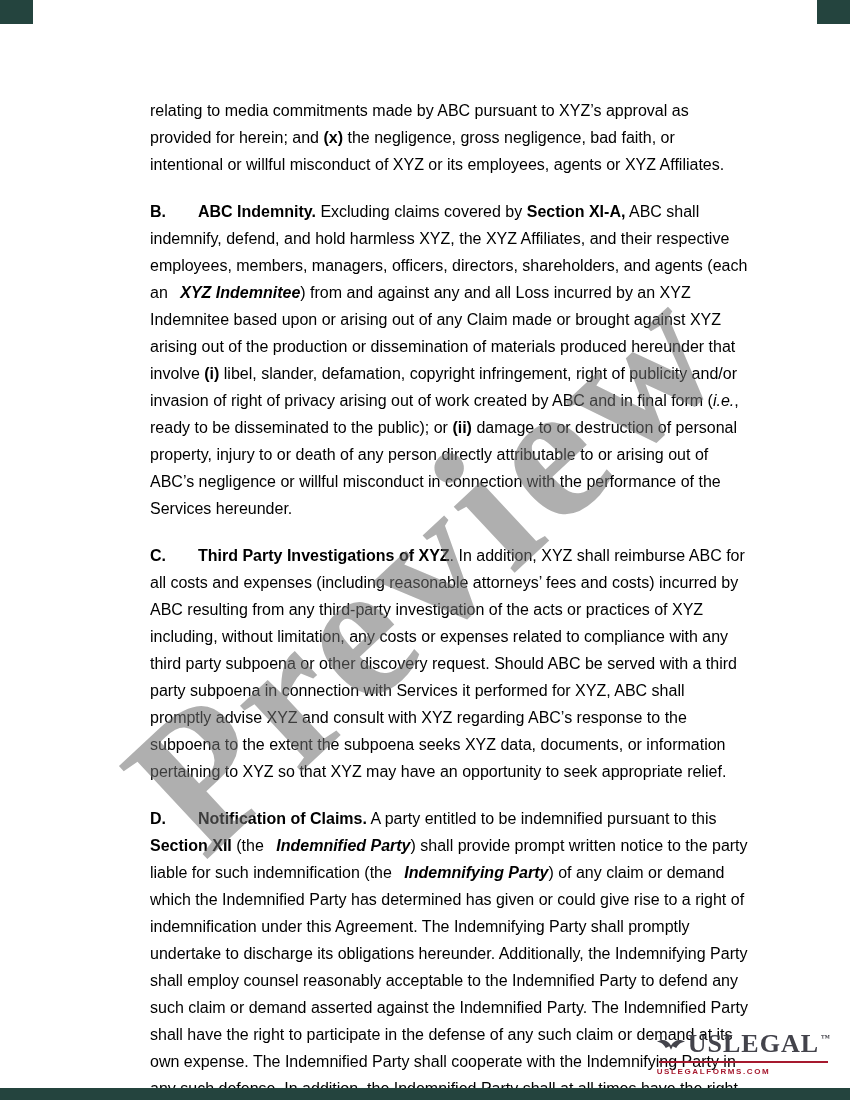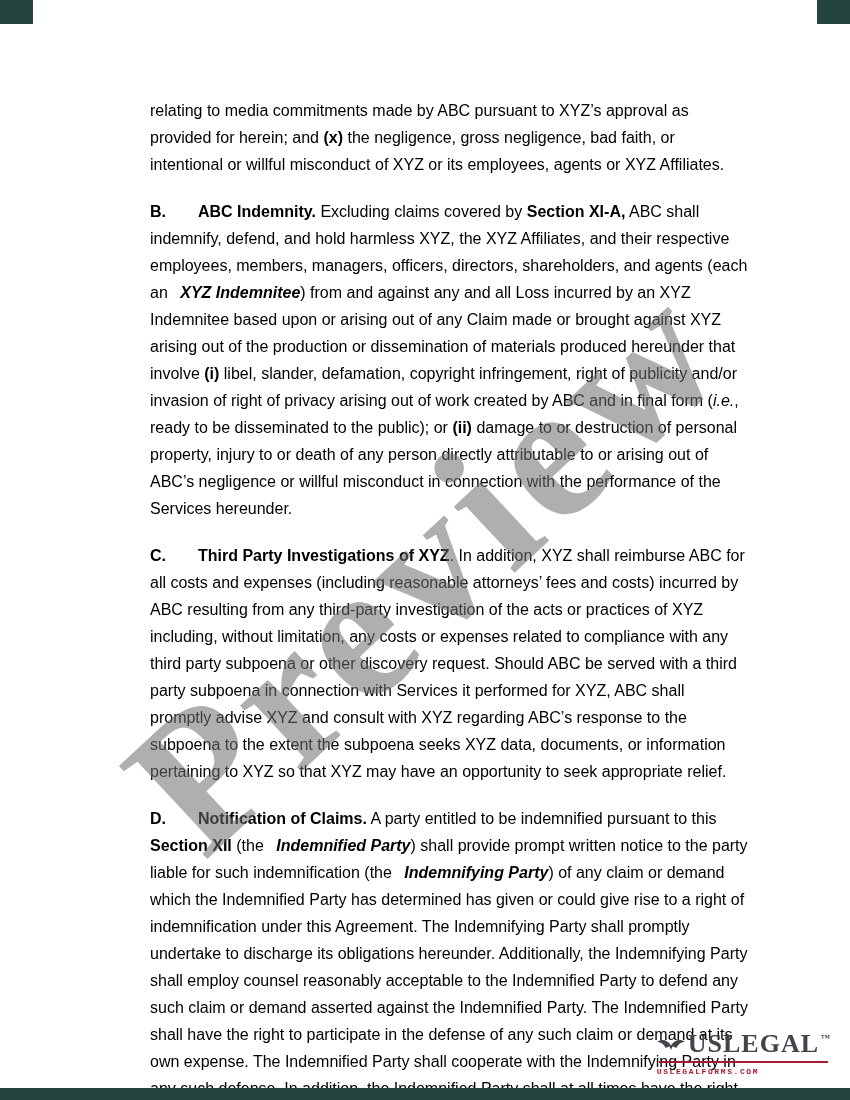--- a/index.html
+++ b/index.html
@@ -53,21 +53,21 @@
     display:flex; align-items:flex-end; justify-content:center;
     color:var(--logo,#43434b);
     font-family:"Liberation Serif", serif; font-weight:bold;
   }
   .eagle { width:28px; height:17px; margin-right:3px; fill:var(--logo,#43434b); align-self:center; }
   .brand { font-size:26px; letter-spacing:1px; }
   .tm { font-size:9px; margin-left:2px; align-self:flex-start; padding-top:4px; }
   .rule { height:2px; background:var(--red,#a6192e); margin:2px 2px 4px 2px; }
   .site {
     color:var(--red,#a6192e); font-size:8px; letter-spacing:1.6px;
-    font-weight:bold; font-family:Liberation Mono, monospace;
+    font-weight:bold; font-family:Liberation Sans, sans-serif;
   }
 </style>
 </head>
 <body>
 
 <div class="page">
 
   <div class="corner tl"></div>
   <div class="corner tr"></div>
 

